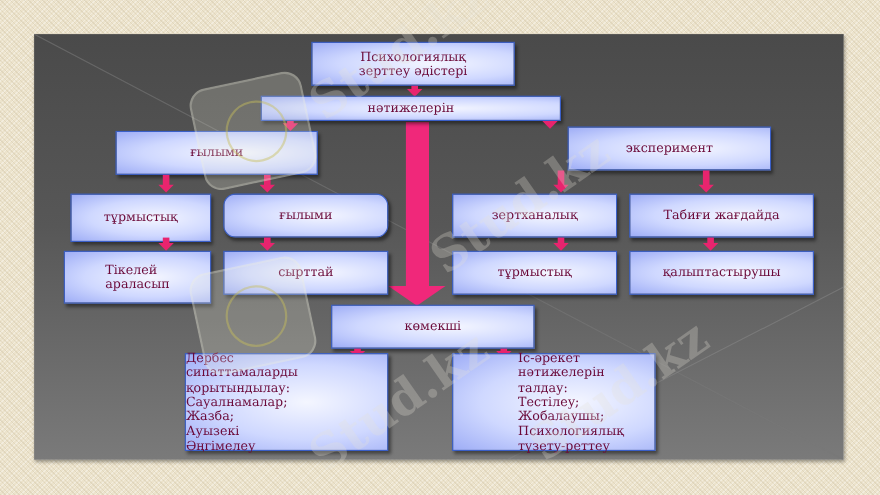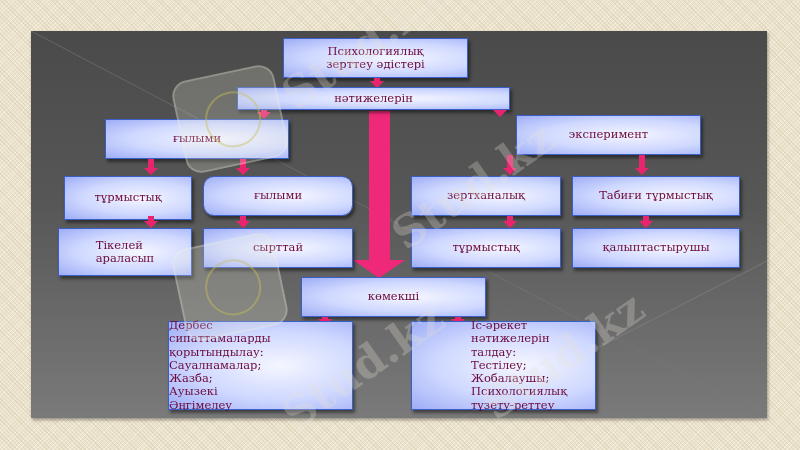--- a/index.html
+++ b/index.html
@@ -100,21 +100,21 @@
 <div class="box center" style="left:64px; top:176px; width:128px; height:44px;">
   <span class="txt">тұрмыстық</span>
 </div>
 <div class="box center" style="left:203px; top:176px; width:150px; height:40px;border-radius:11px;">
   <span class="txt">ғылыми</span>
 </div>
 <div class="box center" style="left:411px; top:176px; width:150px; height:40px;">
   <span class="txt">зертханалық</span>
 </div>
 <div class="box center" style="left:572px; top:176px; width:168px; height:40px;">
-  <span class="txt">Табиғи тұрмыстық</span>
+  <span class="txt">Табиғи жағдайда</span>
 </div>
 
 <div class="arrow-s" style="left:148px; top:216px; height:6px;"></div>
 <div class="arrow-s" style="left:240px; top:216px; height:6px;"></div>
 <div class="arrow-s" style="left:507px; top:216px; height:6px;"></div>
 <div class="arrow-s" style="left:643px; top:216px; height:6px;"></div>
 
 <div class="box center" style="left:58px; top:228px; width:134px; height:48px;">
   <span class="txt" style="text-align:left">Тікелей
 араласып</span>

